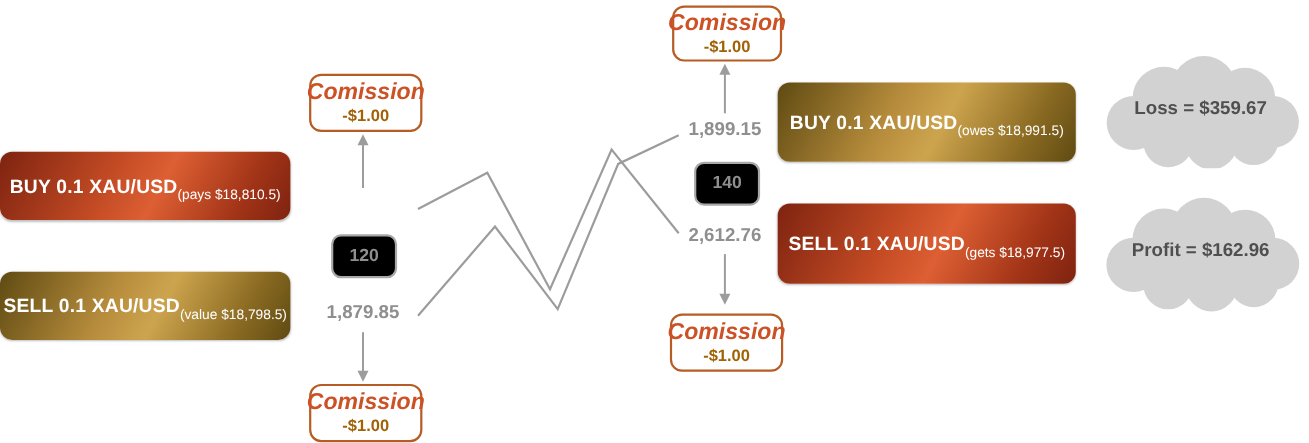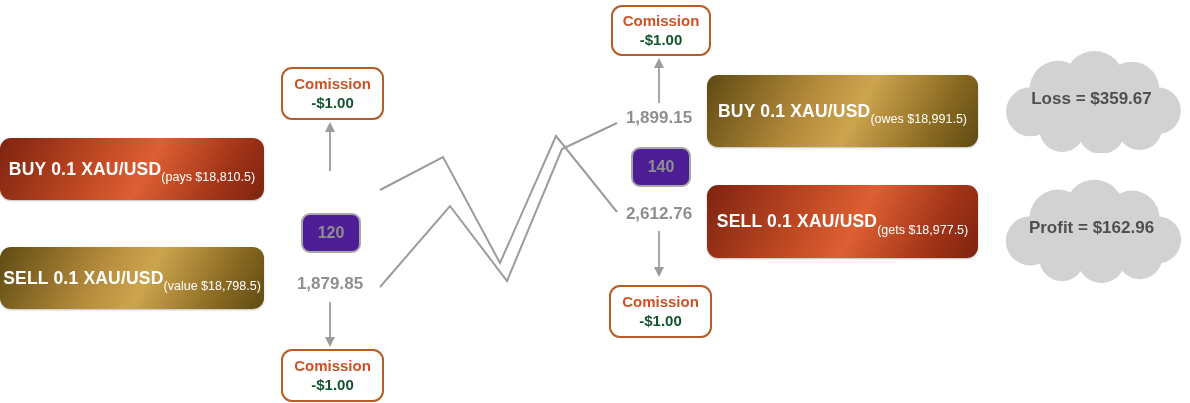--- a/index.html
+++ b/index.html
@@ -18,27 +18,27 @@
   .tradebox .t{font-size:17.5px;font-weight:700;letter-spacing:.2px;}
   .tradebox .s{font-size:12.5px;margin-top:16px;}
   .grad-red{background:linear-gradient(118deg,#7e2310 0%,#c34b24 38%,#dd5f33 55%,#a23417 82%,#7e2310 100%);}
   .grad-gold{background:linear-gradient(118deg,#5f4a12 0%,#b68c3c 38%,#cda44e 55%,#8a6a22 82%,#5f4a12 100%);}
 
   
   .badge{
     position:absolute;background:#fff;border:2.5px solid #b65c24;border-radius:11px;
     display:flex;flex-direction:column;align-items:center;justify-content:center;
   }
-  .badge .label{color:#cc5226;font-size:15px;font-weight:600;line-height:1.25;}
-  .badge .amount{color:#14532d;font-size:15px;font-weight:700;line-height:1.25;}
+  .badge .label{color:#cc5226;font-size:21px;font-weight:600;line-height:1.25;font-style:italic;}
+  .badge .amount{color:#a16207;font-size:15px;font-weight:700;line-height:1.25;}
 
   
   .price{position:absolute;width:100px;text-align:center;color:#8f8f8f;font-weight:700;font-size:17px;}
   .spread{
-    position:absolute;width:56px;height:36px;background:#4c1d95;border:2px solid #a8a8a8;border-radius:9px;
+    position:absolute;width:56px;height:36px;background:#000000;border:2px solid #a8a8a8;border-radius:9px;
     color:#8f8f8f;font-weight:700;font-size:16px;display:flex;align-items:center;justify-content:center;
   }
 
   
   .cloud{position:absolute;}
   .cloud svg{position:absolute;left:0;top:0;}
   .cloud .cloud-text{
     position:absolute;inset:0;display:flex;align-items:center;justify-content:center;
     color:#4f4f4f;font-weight:700;font-size:17px;
   }

